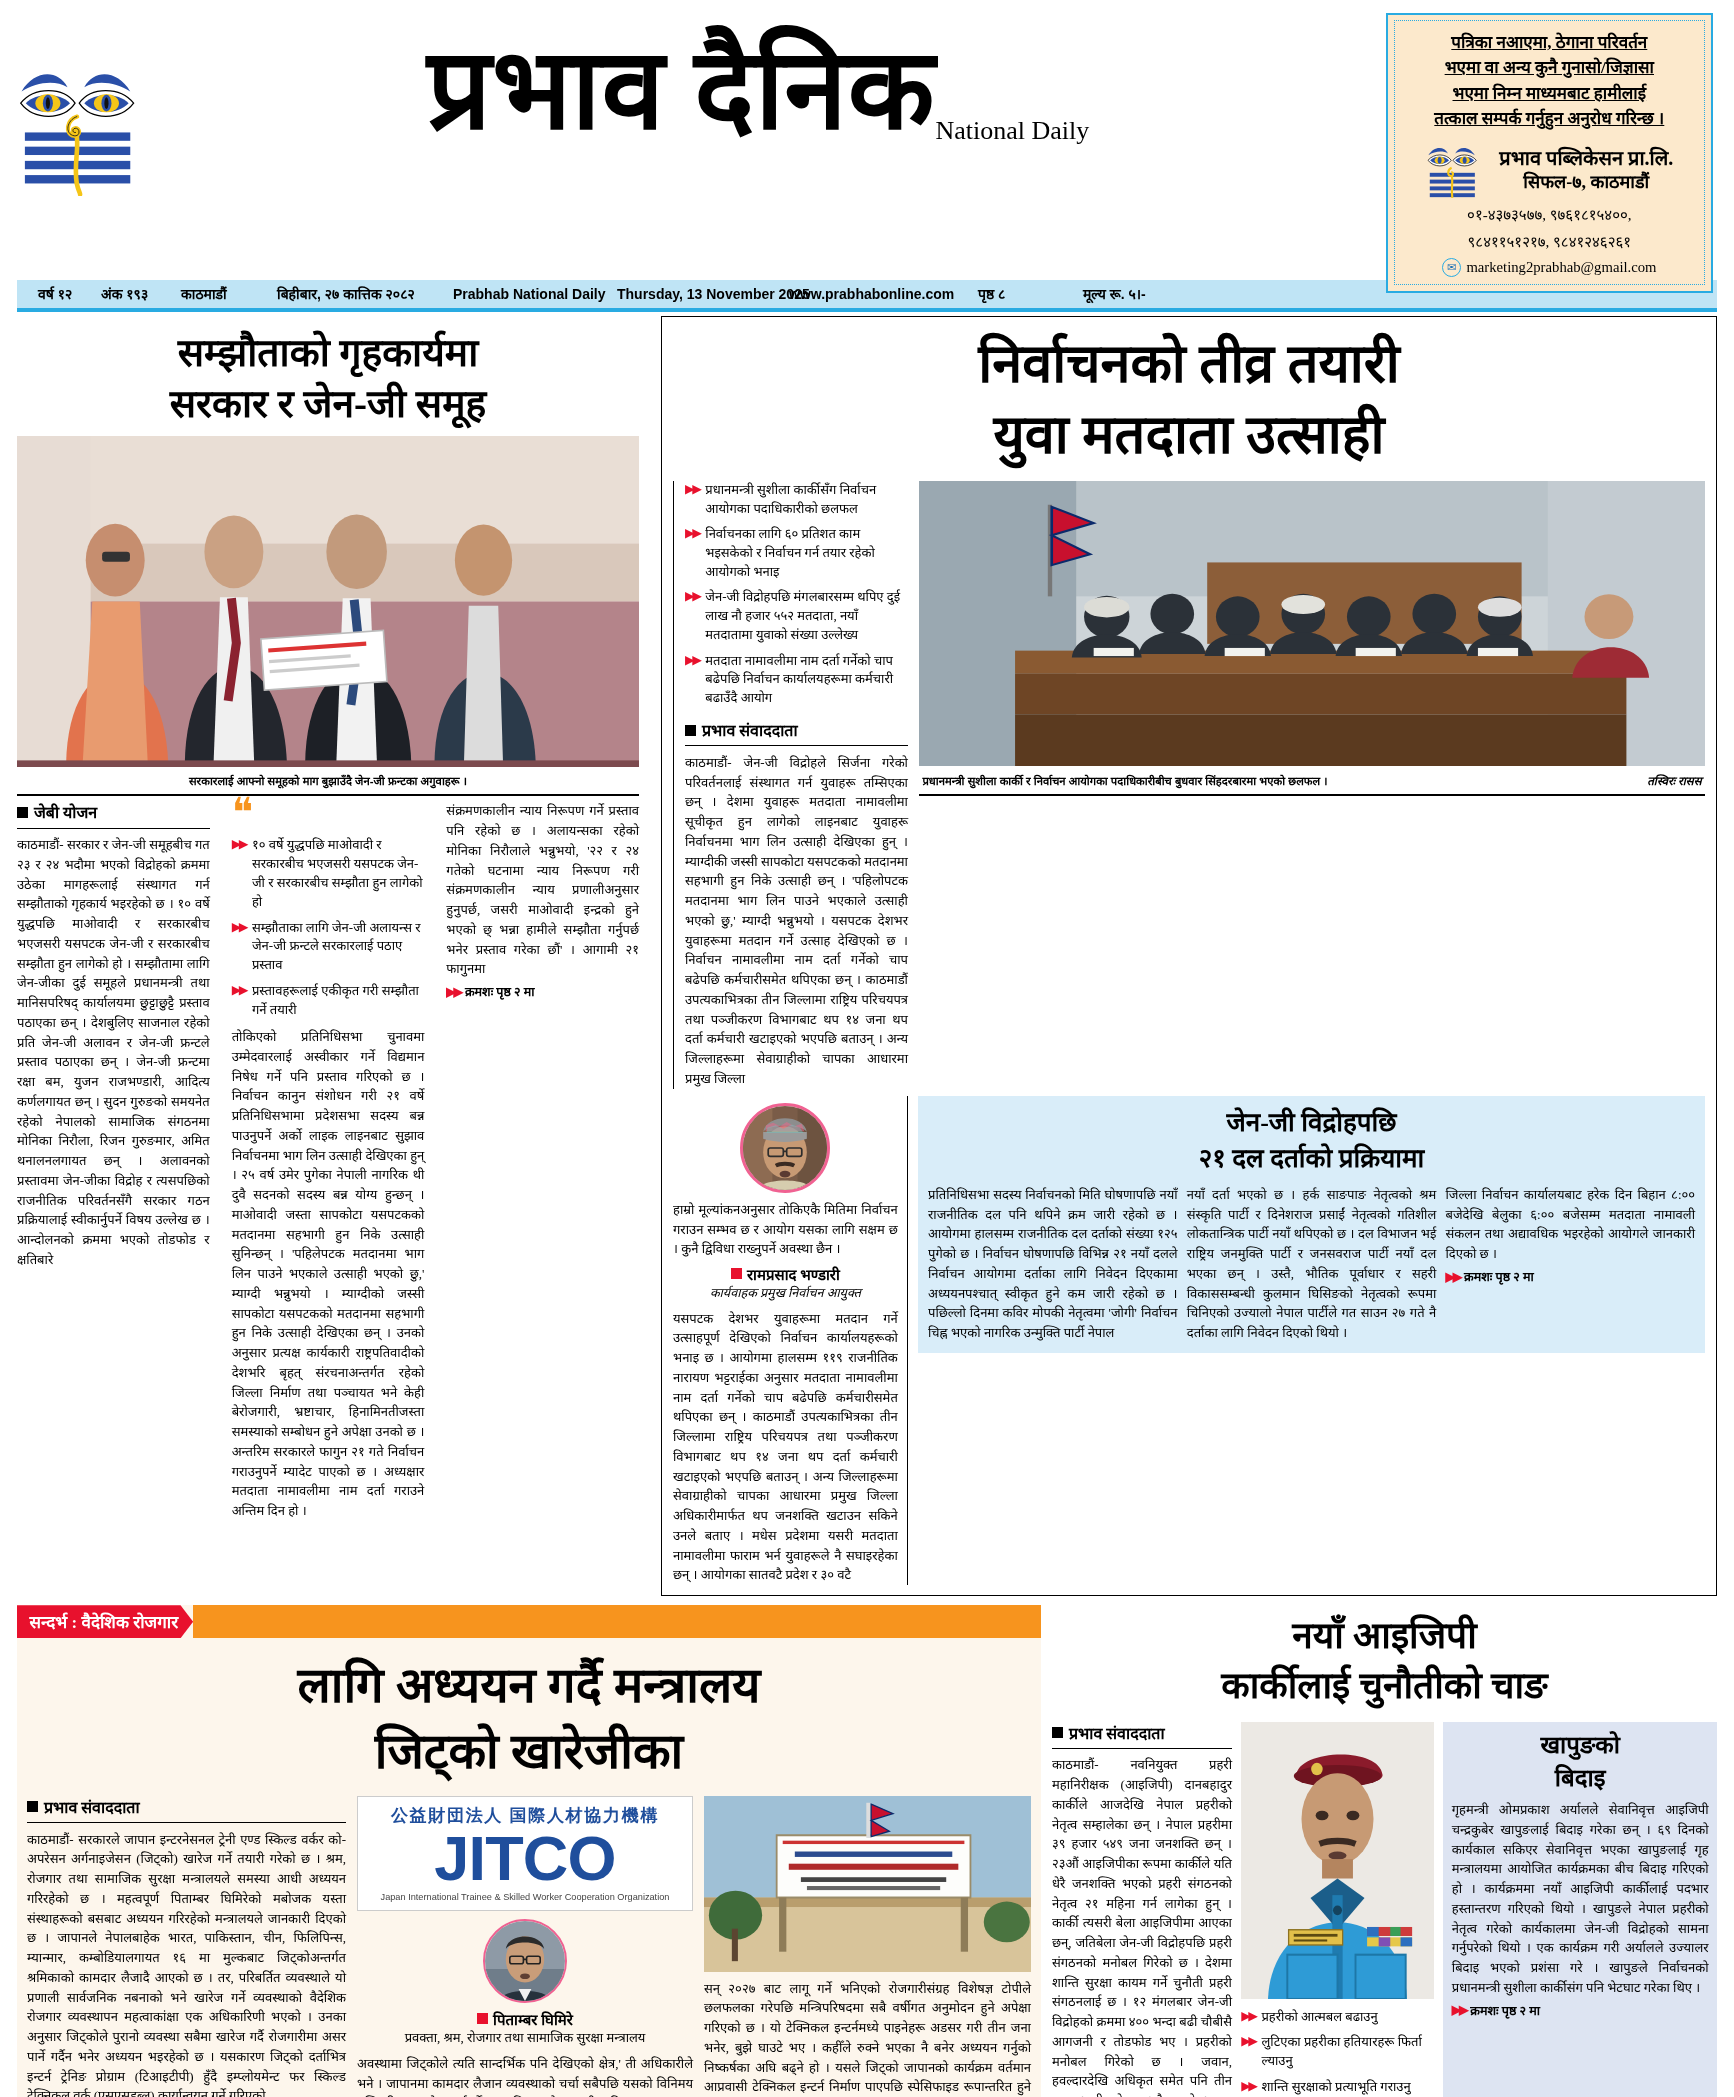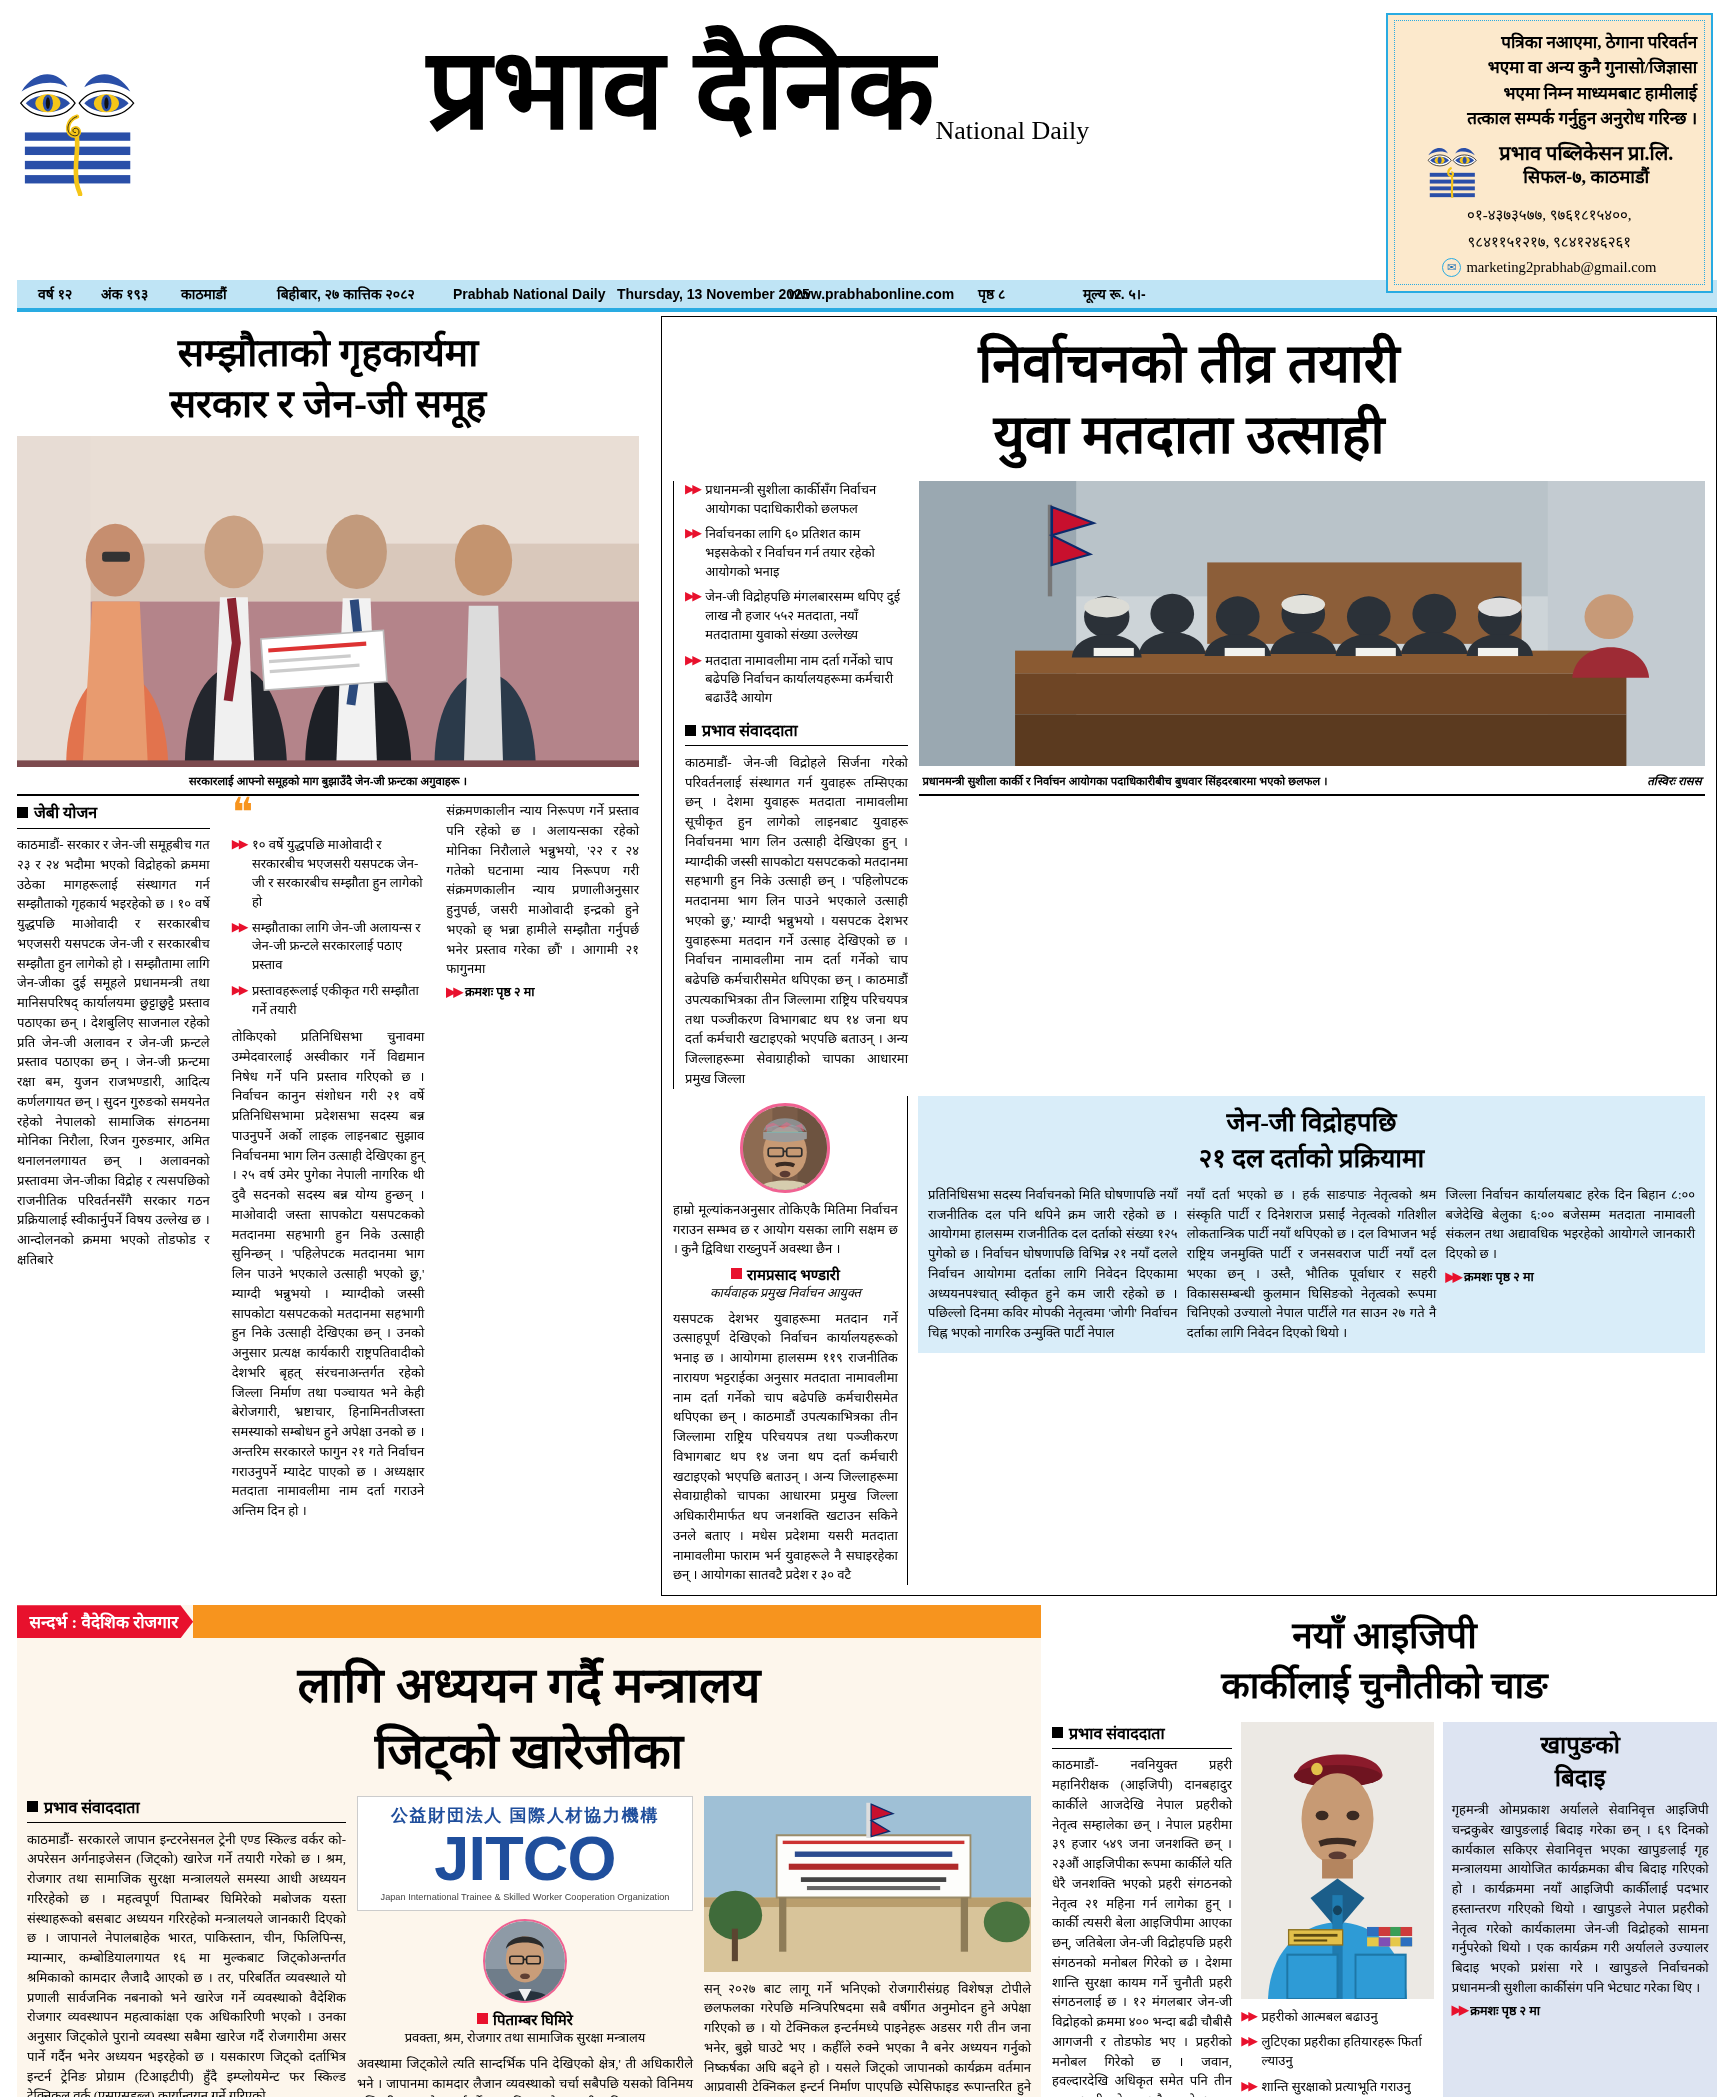--- a/index.html
+++ b/index.html
@@ -38,23 +38,23 @@
     width: 327px; flex: 0 0 327px;
     border: 2.9px solid #29ABE2;
     background: #FCE9CC;
     padding: 5.9px;
     margin-top: 4.2px;
     margin-right: 4.2px;
   }
   .contact-inner { border: 1.7px dotted #29ABE2; padding: 8.4px 6.7px 6.7px; }
   .contact-line {
     font-family: "Liberation Serif", serif;
-    font-size: 17px; line-height: 1.5; text-align: right; color:#000; font-weight:600;
-  }
-  .contact-org { display:flex; align-items:flex-start; justify-content:center; gap:19px; margin-top: 9.2px; }
+    font-size: 17px; line-height: 1.5; text-align: center; color:#000; font-weight:600;text-decoration:underline;
+  }
+  .contact-org { display:flex; align-items:center; justify-content:center; gap:19px; margin-top: 9.2px; }
   .mini-eyes { width: 55px; height: 59px; flex:0 0 55px;}
   .contact-org-text { text-align:center; }
   .contact-org-name { font-family:"Liberation Serif",serif; font-size: 20px; font-weight:bold; line-height:1.25;}
   .contact-org-addr { font-family:"Liberation Serif",serif; font-size: 18px; font-weight:bold; line-height:1.3;}
   .contact-phones { font-family:"Liberation Serif",serif; font-size: 15px; text-align:center; line-height:1.45; margin-top:5px;}
   .contact-email { display:flex; align-items:center; justify-content:center; gap:5px; margin-top:4.2px;}
   .mail-ico { width:19.3px; height:19.3px; border:1.3px solid #29ABE2; border-radius:50%; display:flex;align-items:center;justify-content:center; font-size:11px;color:#1a6fb5;}
   .contact-email-text { font-family:"Liberation Serif",serif; font-size:14.7px;}
 
   

